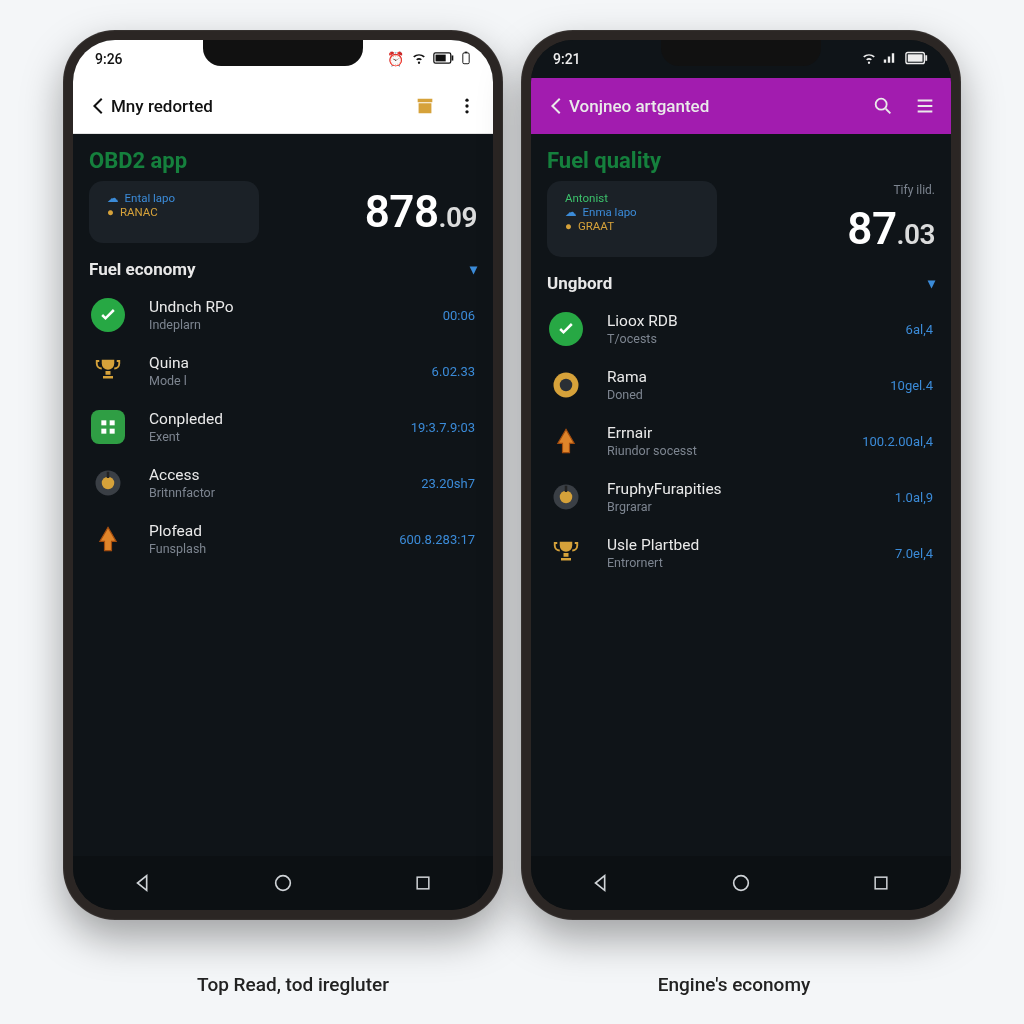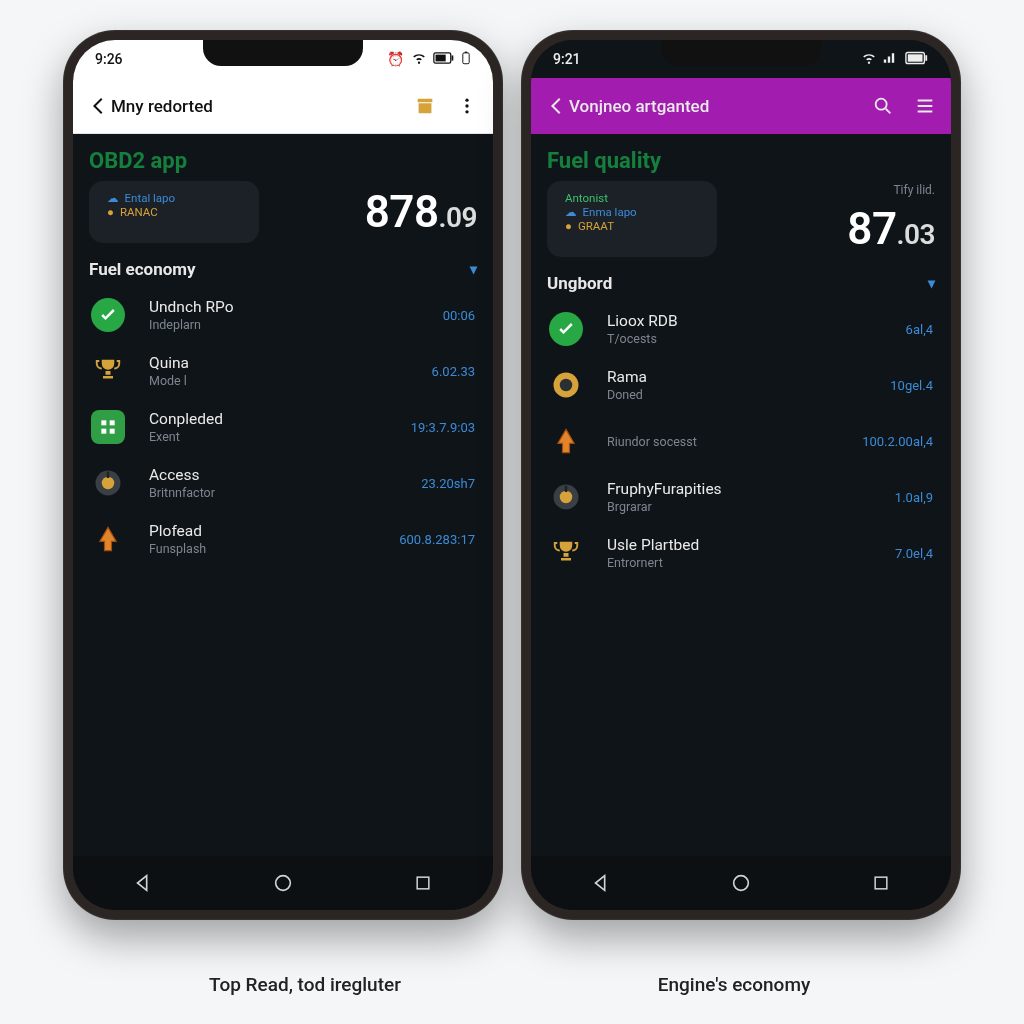--- a/index.html
+++ b/index.html
@@ -92,21 +92,21 @@
   .item .t1 { font-size:15.5px; color:#eaeaea; }
   .item .t2 { font-size:12.5px; color:#7d8590; margin-top:1px; }
   .item .val { font-size:13px; color:#3b8bd8; text-align:right; }
 
   
   .navbar { height:54px; display:flex; align-items:center; justify-content:space-around; background:#0c1013; }
   .nav-btn { width:30px; height:30px; color:#cfd3d7; display:flex; align-items:center; justify-content:center; cursor:pointer; }
 
   
   .caption { position:absolute; bottom:28px; width:440px; text-align:center; font-size:19px; color:#222; font-weight:500; }
-  .caption.left { left: 85px; }
+  .caption.left { left: 73px; }
   .caption.right { right:70px; }
 </style>
 </head>
 <body>
 
 <div class="stage">
 
   <div class="phone left">
     <div class="screen">
       <div class="notch"></div>
@@ -382,20 +382,21 @@
                 </div>
               <div class="val">10gel.4</div>
             </div>
             <div class="item">
               <div class="ico arrow">
                 <svg viewBox="0 0 24 24" width="28">
                     <path d="M12 2l7 12h-4v8h-6v-8H5z" fill="#e0852a" stroke="#a24d0f" stroke-width="1"></path>
                   </svg>
               </div>
               <div class="labels">
+                  <div class="t1">Errnair</div>
                   <div class="t2">Riundor socesst</div>
                 </div>
               <div class="val">100.2.00al,4</div>
             </div>
             <div class="item">
               <div class="ico dial">
                 <svg viewBox="0 0 24 24" width="30">
                     <circle cx="12" cy="12" r="10" fill="#3a3f45"></circle>
                     <circle cx="12" cy="12" r="5" fill="#d6a23a"></circle>
                     <rect x="11" y="3" width="2" height="5" fill="#222"></rect>

